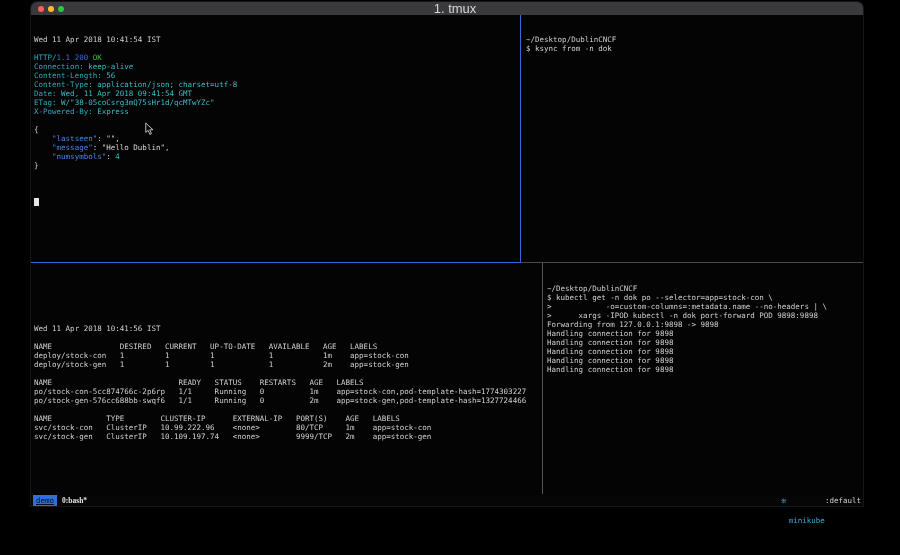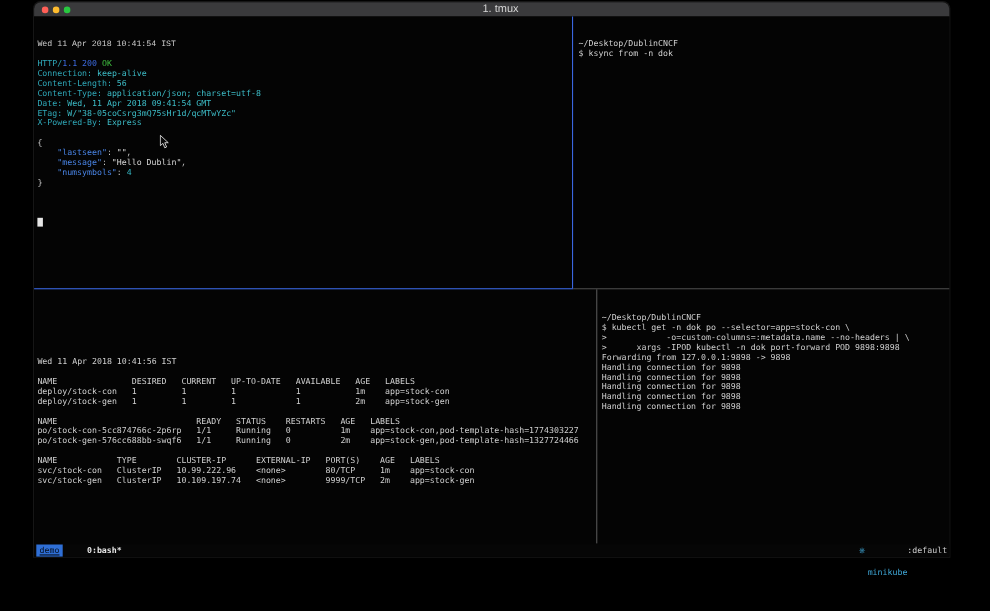--- a/index.html
+++ b/index.html
@@ -20,21 +20,21 @@
     position:relative; display:flex; align-items:center;
   }
   .lights { display:flex; gap:4px; margin-left:7px; position:relative; z-index:2; }
   .light { width:6px; height:6px; border-radius:50%; display:inline-block; }
   .light.red { background:#ff5f57; }
   .light.yellow { background:#febc2e; }
   .light.green { background:#28c840; }
   .title {
     position:absolute; left:16px; right:0; text-align:center;
     font-family:"Liberation Sans","DejaVu Sans",sans-serif;
-    font-size:10px; line-height:13px; color:#d6d6d6;
+    font-size:13px; line-height:13px; color:#d6d6d6;
   }
 
   .terminal { position:absolute; top:13px; left:0; right:0; bottom:0; background:#040404; }
 
   .pane {
     position:absolute; overflow:hidden; padding:2px 3px;
     font-size:7.5px; line-height:9px; color:#d0d0d0; white-space:pre;
   }
   .tline { white-space:pre; height:9px; }
 
@@ -42,42 +42,42 @@
   .pane-tr { left:492px; top:0; width:340px; height:247px; }
   .pane-bl { left:0; top:249px; width:511px; height:230px;margin-top:40px; }
   .pane-br { left:513px; top:249px; width:319px; height:230px; }
 
   .vdiv-top    { position:absolute; left:489px; top:0; width:1px; height:247px; background:#3a66e0; }
   .hdiv-left   { position:absolute; left:0; top:247px; width:490px; height:1px; background:#3a66e0; }
   .hdiv-right  { position:absolute; left:490px; top:247px; width:342px; height:1px; background:#4a4a4a; }
   .vdiv-bottom { position:absolute; left:511px; top:248px; width:1px; height:231px; background:#565656; }
 
   
-  .c-fg   { color:#d0d0d0;font-family:Liberation Mono, monospace; }
+  .c-fg   { color:#d0d0d0; }
   .c-cyan { color:#2fa8b8; }
   .c-val  { color:#3dbdc8; }
   .c-blue { color:#3d6be0; }
   .c-green{ color:#3fbf3f; }
   .c-key  { color:#4a86e8; }
   .c-str  { color:#d8d8d8; }
   .c-num  { color:#35b5c2; }
 
   .block-cursor {
     display:inline-block; width:5px; height:8px; background:#e6e6e6;
     vertical-align:bottom;
   }
 
   .statusbar {
     position:absolute; left:0; right:0; bottom:0; height:11px;
     background:#060606; display:flex; justify-content:space-between;
     align-items:center; font-size:7.5px; line-height:11px; padding:0 2px;
   }
   .status-left { display:flex; align-items:center; }
   .status-session { background:#2f6fd6; color:#06101f; padding:0 3px; height:11px; line-height:11px;text-decoration:underline; }
-  .status-window  { color:#e6e6e6; font-weight:bold; margin-left:22px; }
+  .status-window  { color:#e6e6e6; font-weight:bold; margin-left:5px;font-family:Liberation Serif, serif; }
   .status-right { display:flex; align-items:center; }
   .kube-icon { color:#3fa8d8; margin-right:2px; font-family:"DejaVu Sans",sans-serif; }
   .kube-context { color:#3fa8d8;margin-top:40px; }
   .kube-namespace { color:#cfcfcf; }
 
   .mouse-cursor { position:absolute; left:145px; top:122px; width:9px; height:14px; z-index:9; }
 </style>
 </head>
 <body>
 

